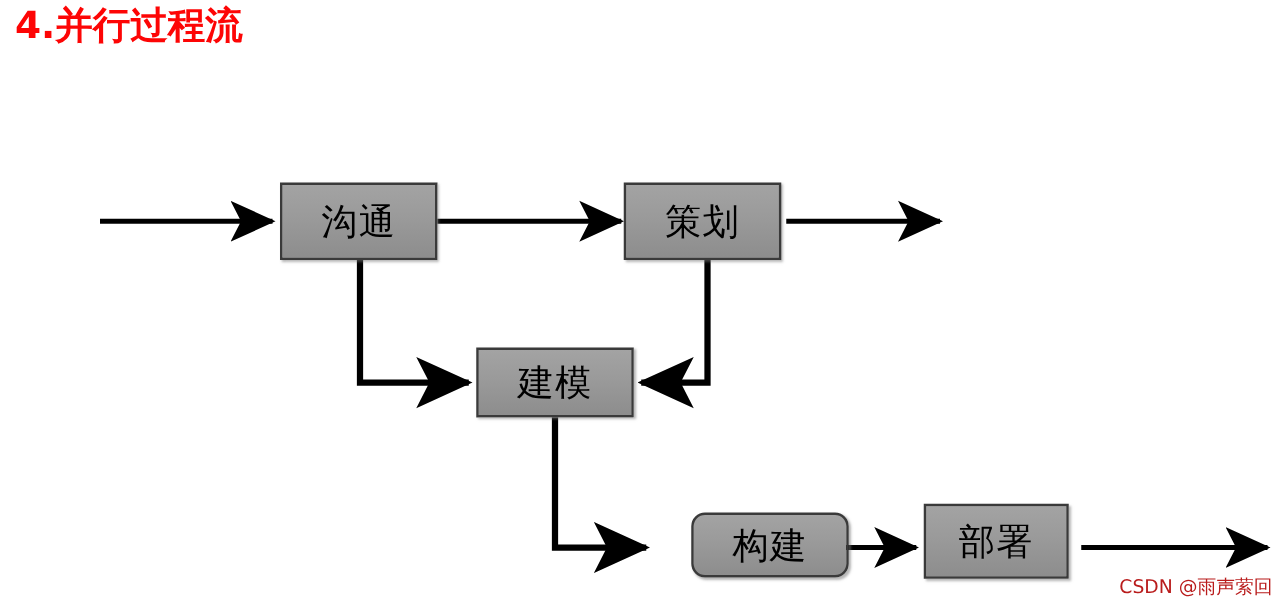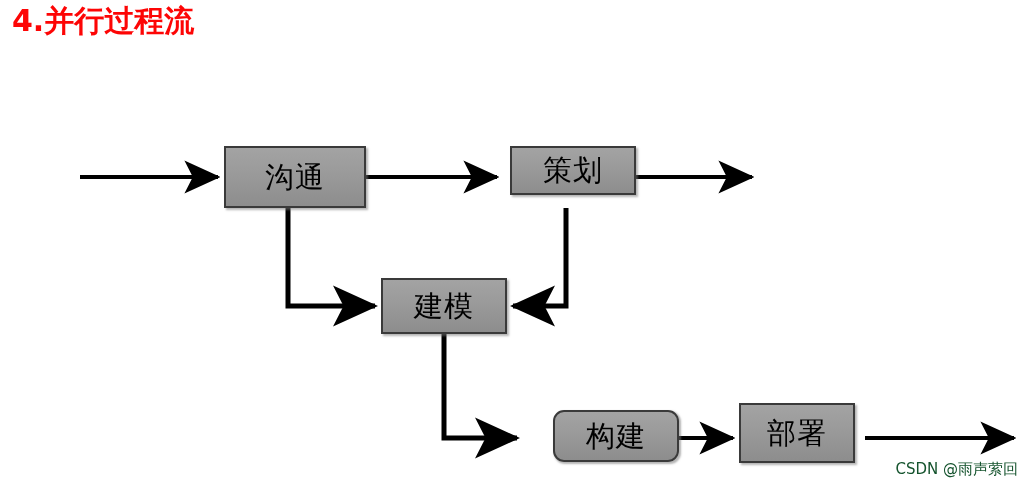--- a/index.html
+++ b/index.html
@@ -50,21 +50,21 @@
     line-height: 1;
     letter-spacing: 1px;
     font-family: "DejaVu Sans", "Liberation Sans", sans-serif;
   }
 
   #watermark {
     position: absolute;
     right: 4px;
     bottom: 3px;
     font-size: 15px;
-    color: #14532d;
+    color: #b91c1c;
     white-space: nowrap;
     font-family: "DejaVu Sans", "Liberation Sans", sans-serif;
   }
 </style>
 </head>
 <body>
 
 <div id="page-title">4.并行过程流</div>
 
 <svg id="diagram-canvas" viewBox="0 0 1022 482" xmlns="http://www.w3.org/2000/svg">
@@ -100,23 +100,23 @@
 
   <g>
     <path d="M649,438 L733,438" stroke="#000000" stroke-width="4" fill="none" marker-end="url(#arrowhead)"></path>
   </g>
 
   <g>
     <path d="M865,438 L1014,438" stroke="#000000" stroke-width="4" fill="none" marker-end="url(#arrowhead)"></path>
   </g>
 </svg>
 
-<div class="proc-box" id="node-communication" style="left:224px; top:146px; width:142px; height:62px;">沟通</div>
+<div class="proc-box" id="node-communication" style="left:224px; top:146px; width:126px; height:62px;">沟通</div>
 
-<div class="proc-box" id="node-planning" style="left:510px; top:146px; width:126px; height:49px;">策划</div>
+<div class="proc-box" id="node-planning" style="left:499px; top:146px; width:126px; height:62px;">策划</div>
 
 <div class="proc-box" id="node-modeling" style="left:381px; top:278px; width:126px; height:56px;">建模</div>
 
 <div class="proc-box" id="node-construction" style="left:553px; top:410px; width:126px; height:52px;border-radius:11px;">构建</div>
 
 <div class="proc-box" id="node-deployment" style="left:739px; top:403px; width:116px; height:60px;">部署</div>
 
 <div id="watermark">CSDN @雨声萦回</div>
 
 </body></html>

